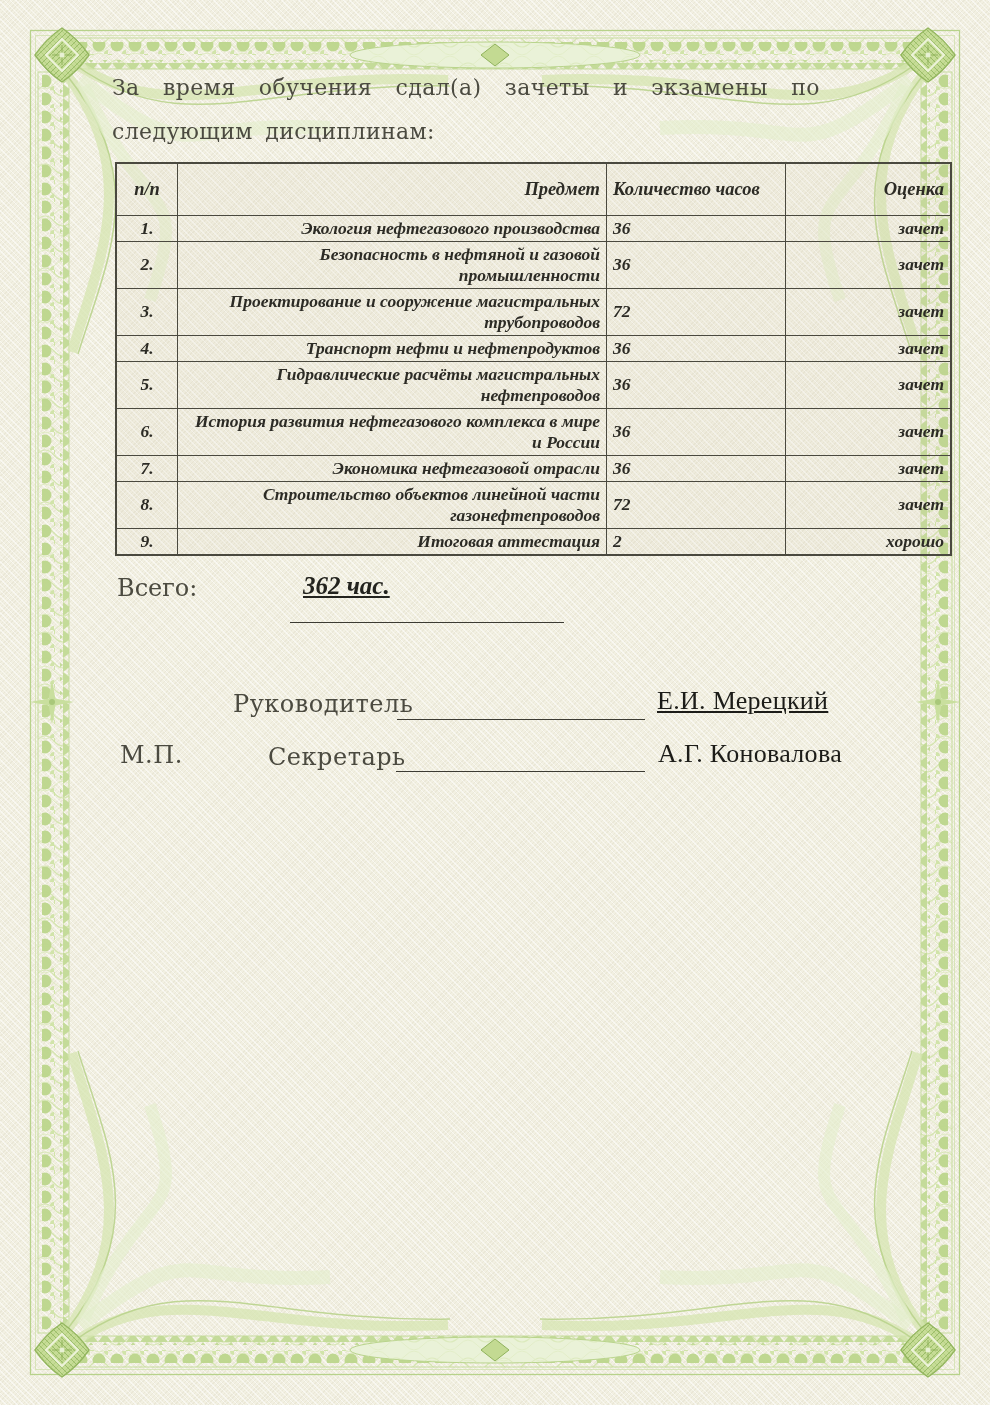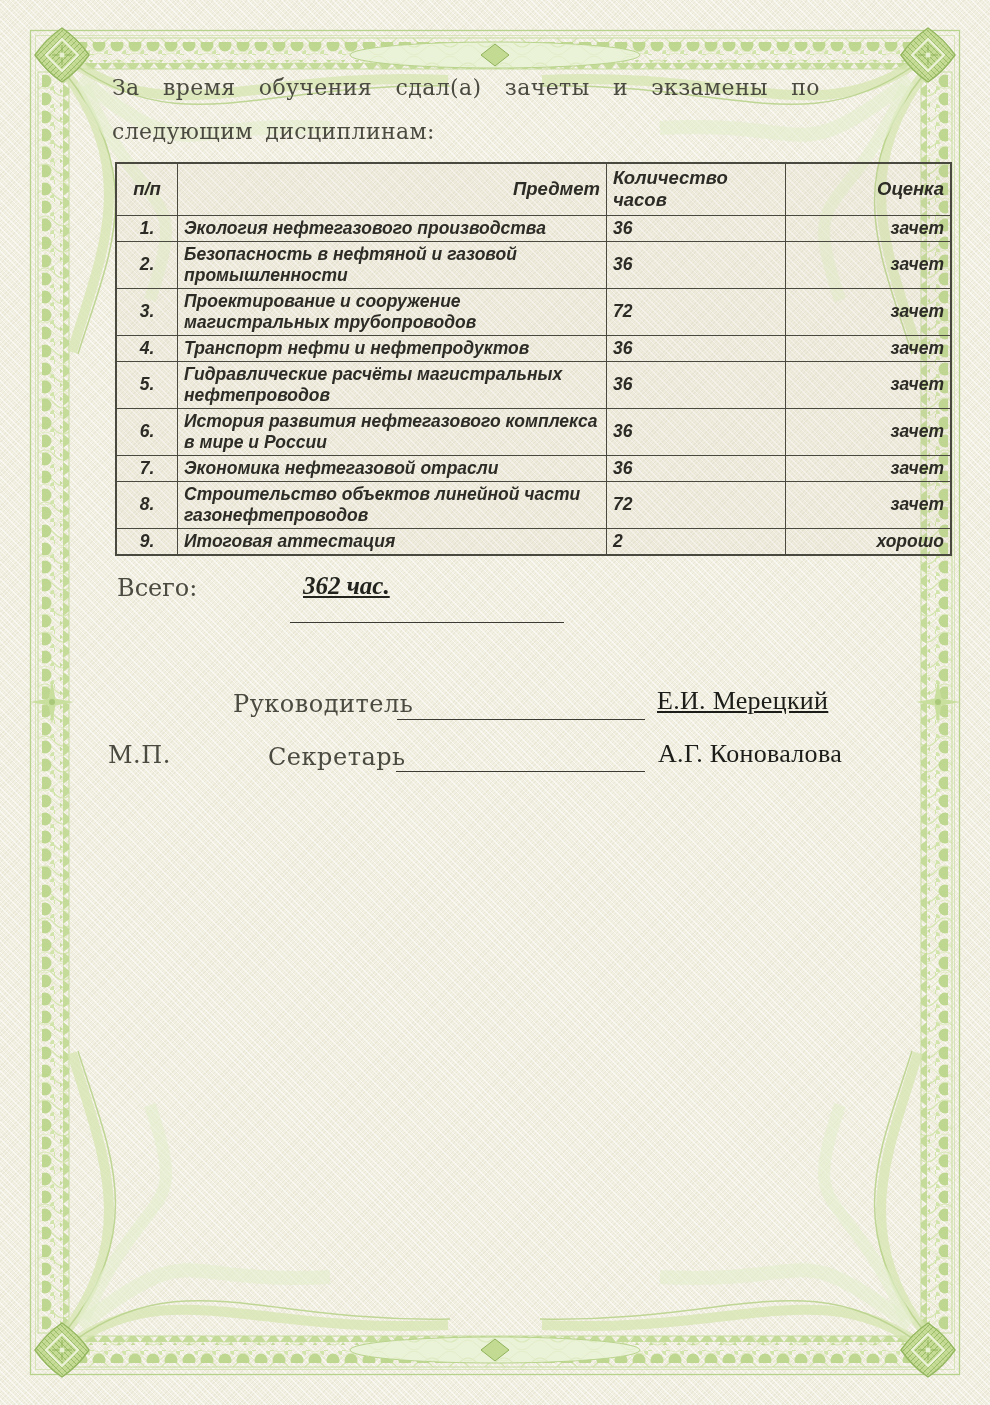--- a/index.html
+++ b/index.html
@@ -22,34 +22,34 @@
     position:absolute;left:112px;top:66px;width:708px;
     font-size:22px;line-height:44px;
     text-align:justify;
     word-spacing:5px;letter-spacing:.4px;
     color:#4b4a40;margin:0;
   }
 
   table.subjects{
     position:absolute;left:115px;top:162px;width:787px;
     border-collapse:collapse;table-layout:fixed;
-    font-family:Liberation Sans, sans-serif;
+    font-family:Liberation Serif, serif;
     font-style:italic;font-weight:600;
     font-size:17.5px;color:#2c2b25;
     background:rgba(210,200,170,0.10);
   }
   table.subjects th, table.subjects td{
     border:1.6px solid #4a493f;
     padding:2px 6px;
     vertical-align:middle;
   }
   table.subjects{border:2.2px solid #4a493f;}
   th.c-num, td.c-num{width:48px;text-align:center;}
   th.c-subj{width:416px;text-align:right;}
-  td.c-subj{text-align:left;padding-left:10px;}
+  td.c-subj{text-align:right;padding-left:10px;}
   th.c-hours, td.c-hours{width:166px;text-align:left;}
   th.c-grade, td.c-grade{width:152px;text-align:right;}
   thead tr{height:52px;}
   thead th{font-size:18.5px;font-weight:600;}
   th.c-hours{padding:0 26px;}
   tr.h1{height:25px;}
   tr.h2{height:46px;}
 
   .totals-label{
     position:absolute;left:117px;top:574px;
@@ -65,21 +65,21 @@
     position:absolute;height:0;border-top:1.8px solid #3c3b33;
   }
   .rule.total{left:290px;top:622px;width:274px;}
   .rule.head{left:397px;top:719px;width:248px;}
   .rule.sec{left:396px;top:771px;width:249px;}
 
   .sig-label{
     position:absolute;font-size:24px;color:#4b4a40;letter-spacing:.5px;
   }
   .lbl-head{left:233px;top:690px;}
-  .lbl-mp{left:108px;top:741px;}
+  .lbl-mp{left:120px;top:741px;}
   .lbl-sec{left:268px;top:743px;}
   .sig-name{
     position:absolute;
     font-family:"Liberation Serif", serif;
     font-size:26px;color:#1c1c18;letter-spacing:.3px;
   }
   .name-head{left:657px;top:686px;text-decoration:underline;}
   .name-sec{left:658px;top:739px;}
 </style>
 </head>

